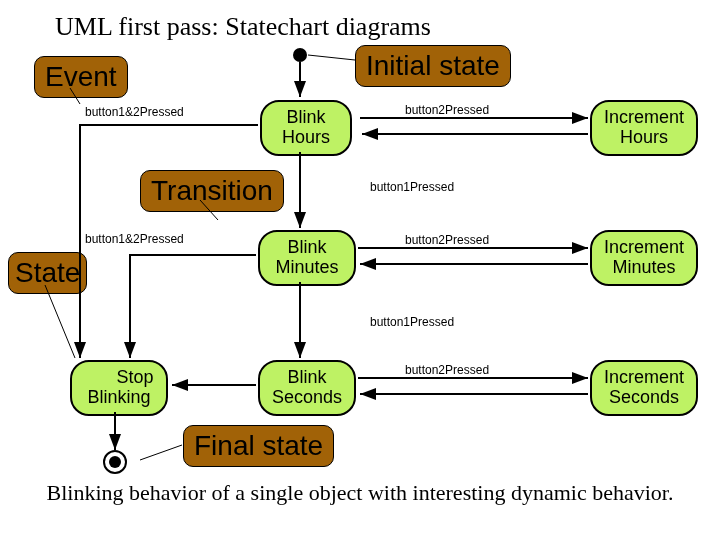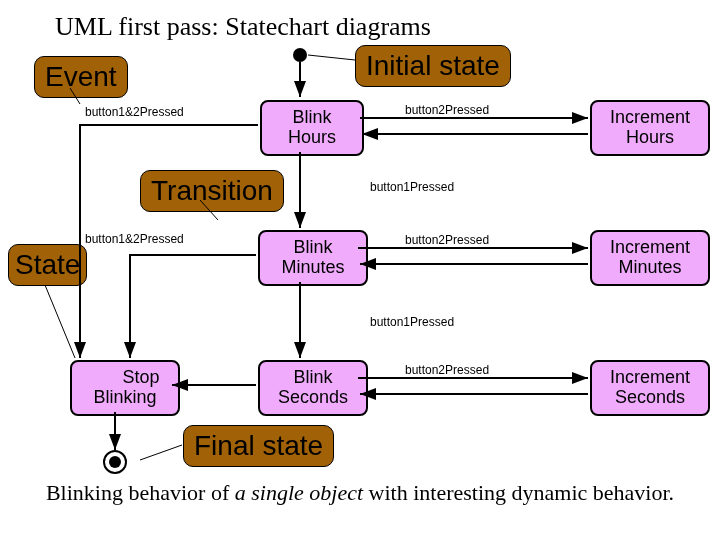--- a/index.html
+++ b/index.html
@@ -1,32 +1,32 @@
 <!DOCTYPE html>
 <html><head>
 <meta charset="utf-8">
 <style>
   body { margin:0; padding:0; width:720px; height:540px; font-family:Arial,Helvetica,sans-serif; position:relative; background:#fff; color:#000; }
   .title { position:absolute; left:55px; top:12px; font-size:26px; font-family:'Times New Roman',serif; }
   .callout { position:absolute; border:1px solid #000; border-radius:10px; background:#a16207; padding:4px 10px; font-size:28px; }
-  .state { position:absolute; border:2px solid #000; border-radius:8px; background:#f0abfc; text-align:center; font-size:18px; line-height:1.1; padding:6px 10px; }
+  .state { position:absolute; border:2px solid #000; border-radius:19px; background:#bef264; text-align:center; font-size:18px; line-height:1.1; padding:6px 4px; }
   .edge-label { position:absolute; font-size:12px; white-space:nowrap; }
   .caption { position:absolute; left:0; right:0; top:480px; text-align:center; font-size:22px; font-family:'Times New Roman',serif; }
   svg { position:absolute; left:0; top:0; width:720px; height:540px; pointer-events:none; }
-  .em { font-style:italic; }
+  .em { }
 </style>
 </head>
 <body>
 
 <div class="title">UML first pass: Statechart diagrams</div>
 
 <div class="callout" style="left:34px; top:56px;">Event</div>
 <div class="callout" style="left:355px; top:45px;">Initial state</div>
 <div class="callout" style="left:140px; top:170px;">Transition</div>
-<div class="callout" style="left:8px; top:244px; padding:4px 6px;">State</div>
+<div class="callout" style="left:8px; top:252px; padding:4px 6px;">State</div>
 <div class="callout" style="left:183px; top:425px;">Final state</div>
 
 <div class="state" style="left:260px; top:100px; width:80px;"><span style="white-space:pre-line;">Blink
 Hours</span></div>
 <div class="state" style="left:590px; top:100px; width:96px;"><span style="white-space:pre-line;">Increment
 Hours</span></div>
 <div class="state" style="left:258px; top:230px; width:86px;"><span style="white-space:pre-line;">Blink
 Minutes</span></div>
 <div class="state" style="left:590px; top:230px; width:96px;"><span style="white-space:pre-line;">Increment
 Minutes</span></div>

